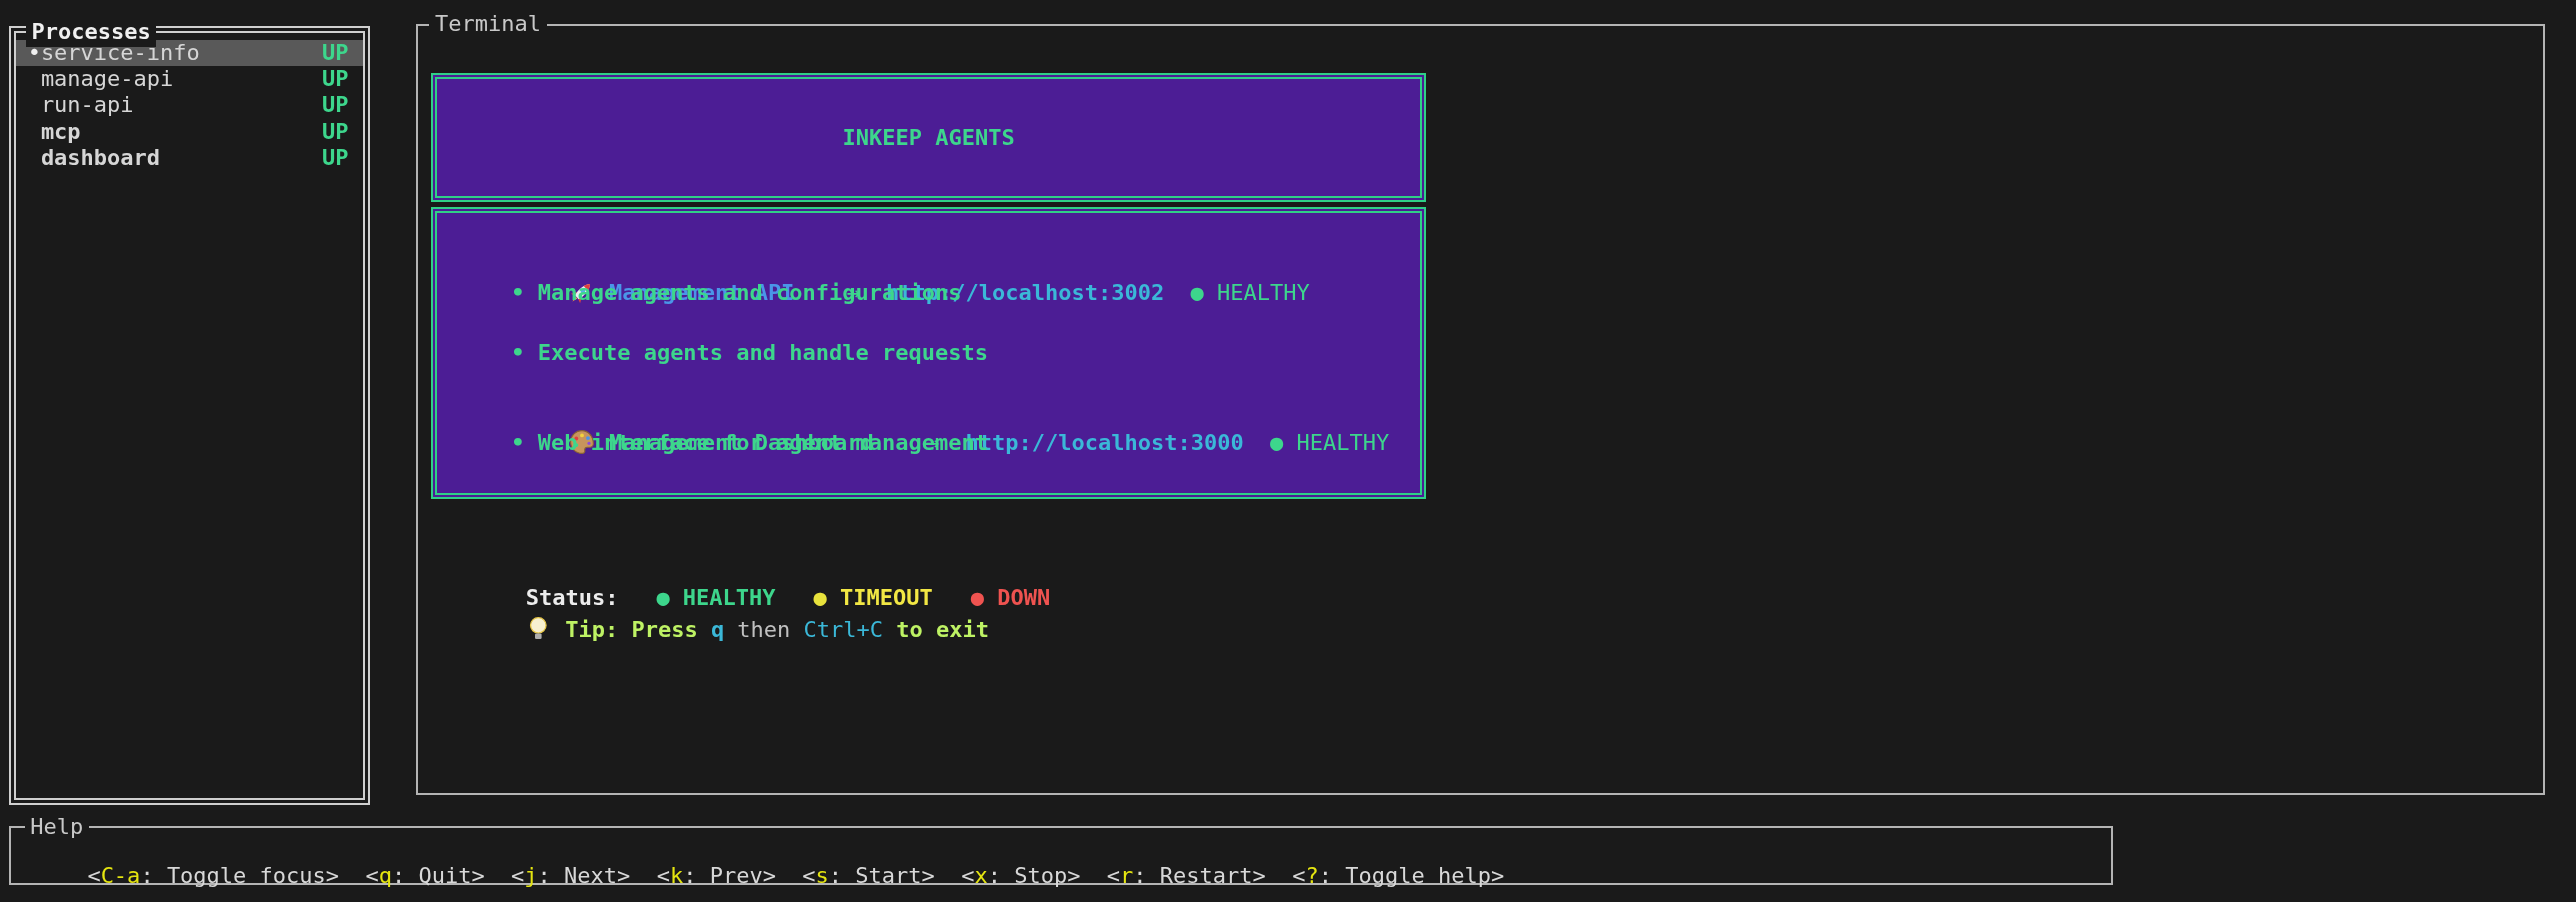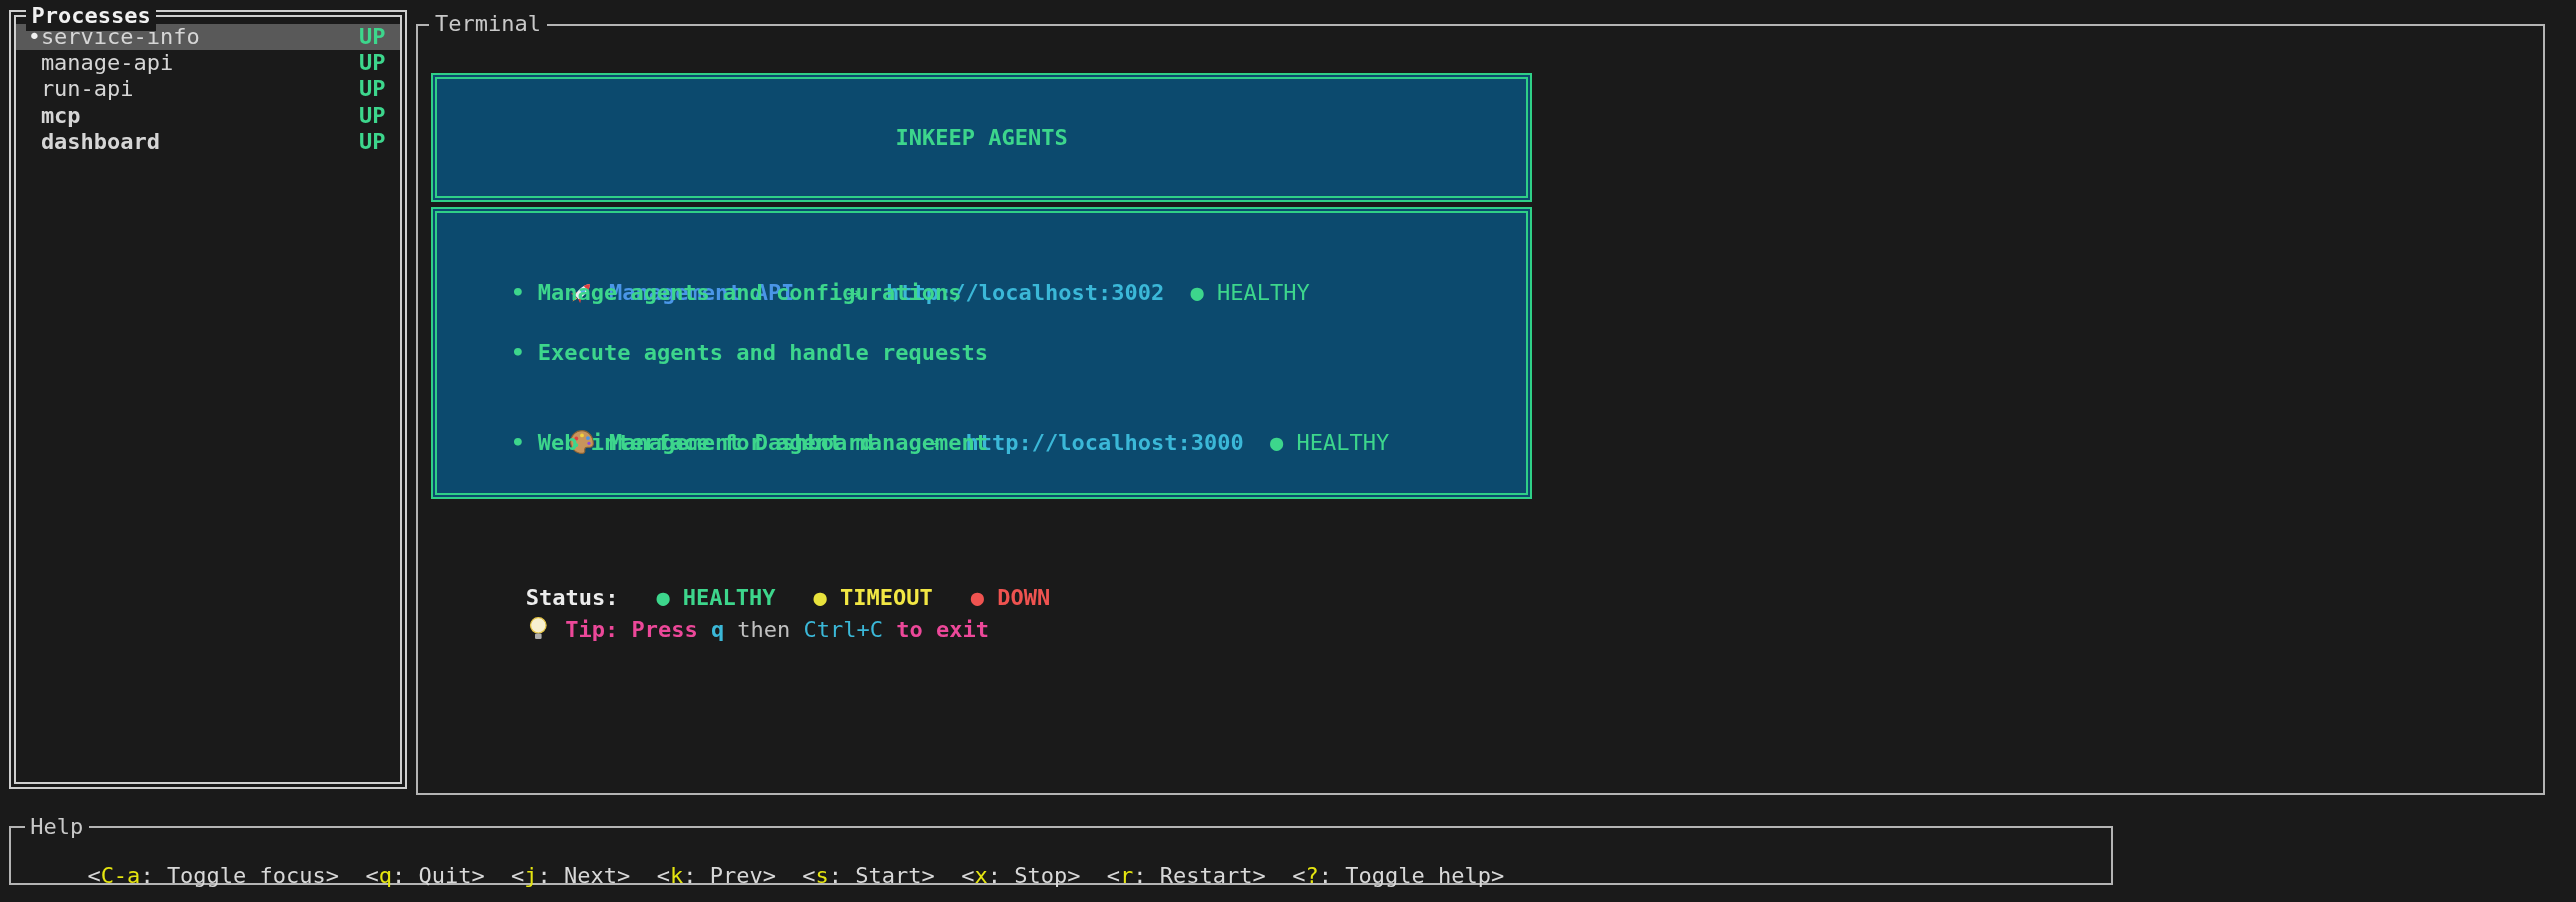--- a/index.html
+++ b/index.html
@@ -7,39 +7,39 @@
     background:#1a1a1a;overflow:hidden;
     font-family:"DejaVu Sans Mono","Liberation Mono",monospace;
     font-size:22px;color:#d6d6d6;
   }
   .panel{position:absolute;background:#1a1a1a;box-sizing:border-box;}
   .panel-legend{
     position:absolute;top:-16px;left:11.3px;height:30px;line-height:30px;
     background:#1a1a1a;padding:0 5.7px;color:#c8c8c8;white-space:pre;
   }
   
-  #processes{left:9.4px;top:10px;width:398px;height:779px;border:7.6px double #cfcfcf;}
+  #processes{left:9.4px;top:26px;width:361px;height:779px;border:7.6px double #cfcfcf;}
   #processes .panel-legend{font-weight:bold;color:#f0f0f0;left:9.4px;}
   .proc-list{padding-top:6.6px;}
   .proc-row{
     display:flex;align-items:center;height:26.4px;line-height:26.4px;
     padding:0 15px 0 11.3px;white-space:pre;cursor:default;
   }
   .proc-row .marker{width:13.2px;display:inline-block;color:#f0f0f0;}
   .proc-row .pname{color:#d6d6d6;}
   .proc-row.is-bold .pname{font-weight:bold;}
   .proc-row.selected{background:#595959;}
   .proc-row .spacer{flex:1;}
   .proc-row .pstatus{color:#3dd68c;font-weight:bold;}
   
   #terminal{left:416px;top:23.6px;width:2129px;height:771px;border:2.8px solid #b4b4b4;}
   #terminal .panel-legend{top:-17px;}
   .term-content{padding:47px 0 0 13.2px;}
   .greenbox{
-    width:1101px;border:6.6px double #2fd087;box-sizing:border-box;background:#0c4a6e;
+    width:995px;border:6.6px double #2fd087;box-sizing:border-box;background:#4c1d95;
   }
   #header-box{margin-bottom:5.7px;}
   #header-box .hline{height:39px;line-height:39px;text-align:center;
     color:#3dd68c;font-weight:bold;white-space:pre;}
   #services-box{padding:4.7px 0;}
   .box-row{height:30px;line-height:30px;white-space:pre;}
   .svc-line{padding-left:24.6px;}
   .svc-icon{display:inline-block;width:28px;height:28px;vertical-align:-5.7px;margin-right:13.2px;}
   .svc-name{font-weight:bold;}
   .svc-name.c-blue{color:#4a96e8;}
@@ -54,21 +54,21 @@
   .status-line{margin-top:51px;padding-left:15px;height:32px;line-height:32px;white-space:pre;}
   .status-label{color:#ececec;font-weight:bold;}
   .leg{margin-left:38px;font-weight:bold;}
   .leg .dot{margin-right:13.2px;}
   .leg.green,.leg.green .dot{color:#3dd68c;}
   .leg.yellow,.leg.yellow .dot{color:#e8e23c;}
   .leg.yellow .ltxt{color:#f2e744;}
   .leg.red,.leg.red .dot{color:#ef5350;}
   .tip-line{padding-left:15px;height:32px;line-height:32px;white-space:pre;}
   .tip-icon{display:inline-block;width:24.6px;height:26.4px;vertical-align:-4.7px;margin-right:15px;}
-  .tip-bold{color:#ec4899;font-weight:bold;}
+  .tip-bold{color:#bef264;font-weight:bold;}
   .tip-key{color:#3bb8d8;font-weight:bold;margin:0 13.2px;}
   .tip-mid{color:#c0c0c0;}
   .tip-ctrl{color:#3bb8d8;margin:0 13.2px;}
   
   #help{left:9.4px;top:826px;width:2104px;height:59px;border:2.8px solid #b4b4b4;}
   #help .panel-legend{top:-16px;left:13.2px;}
   .help-line{padding:10.4px 0 0 23px;white-space:pre;color:#d8d8d8;}
   .help-item{margin-right:26.4px;}
   .help-key{color:#e5e510;}
 </style>

